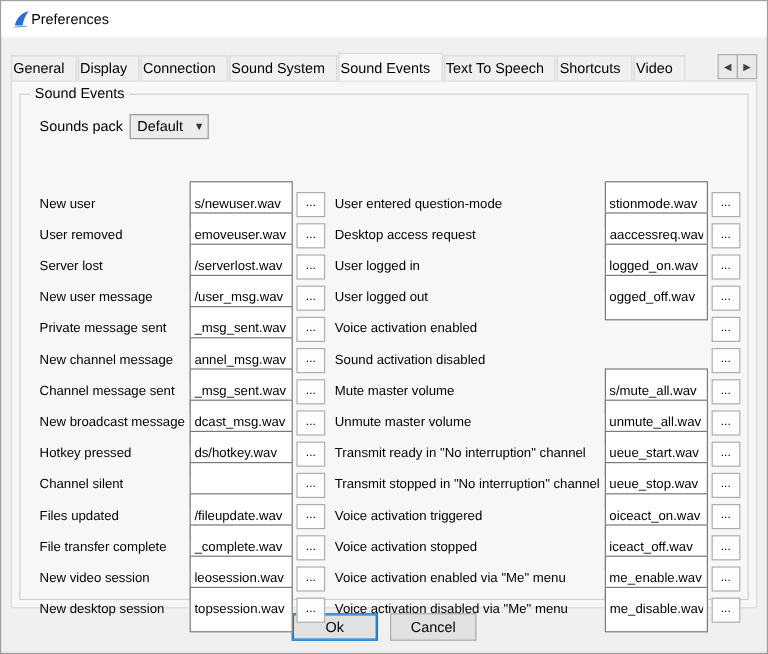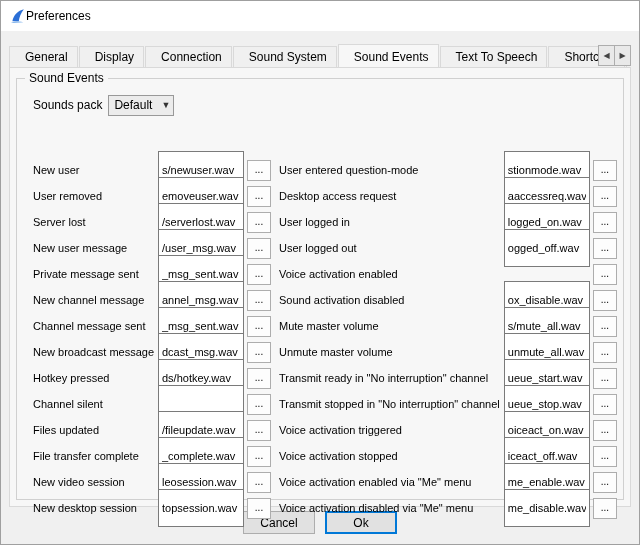--- a/index.html
+++ b/index.html
@@ -11,21 +11,21 @@
   }
   
   .titlebar { height:30px; background:#ffffff; display:flex; align-items:center; padding:0 8px; gap:0; }
   .titlebar .app-icon { width:17px; height:17px; display:inline-block; }
   .titlebar .title { font-size:12px; }
 
   
   .tabbar { display:flex; align-items:flex-end; margin:12px 8px 0 8px; position:relative; z-index:2; height:24px; }
   .tabs-strip { display:flex; align-items:flex-end; flex:1; overflow:hidden; height:24px; }
   .tab {
-    box-sizing:border-box; height:21px; padding:3px 9px 0 15px; margin-right:1px;
+    box-sizing:border-box; height:21px; padding:3px 9px 0 1px; margin-right:1px;
     background:#f0f0f0; border:1px solid #d9d9d9; border-bottom:none;
     font-size:12px; white-space:nowrap; flex:0 0 auto; cursor:default;
   }
   .tab.active {
     background:#f7f7f7; height:24px; padding-top:5px; margin-bottom:-1px;
     border:1px solid #d9d9d9; border-bottom:1px solid #f7f7f7;
   }
   .tab-scroll { position:absolute; right:0; bottom:1px; display:flex; z-index:3; }
   .tab-scroll button {
     width:17px; height:21px; box-sizing:border-box; border:1px solid #adadad;
@@ -216,21 +216,20 @@
               <span class="lbl">User logged out</span>
               <input type="text" value="ogged_off.wav" style="">
               <button class="browse">...</button>
             </div>
             <div class="row">
               <span class="lbl">Voice activation enabled</span>
               <button class="browse">...</button>
             </div>
             <div class="row">
               <span class="lbl">Sound activation disabled</span>
-              <input type="text" value="ox_disable.wav" style="">
               <button class="browse">...</button>
             </div>
             <div class="row">
               <span class="lbl">Mute master volume</span>
               <input type="text" value="s/mute_all.wav" style="">
               <button class="browse">...</button>
             </div>
             <div class="row">
               <span class="lbl">Unmute master volume</span>
               <input type="text" value="unmute_all.wav" style="">
@@ -265,17 +264,17 @@
               <span class="lbl">Voice activation disabled via "Me" menu</span>
               <input type="text" value="me_disable.wav" style="">
               <button class="browse">...</button>
             </div>
           </div>
       </div>
     </div>
   </div>
 
   <div class="btnrow">
+    <button class="btn default">Ok</button>
     <button class="btn">Cancel</button>
-    <button class="btn default">Ok</button>
   </div>
 
 </div>
 
 </body></html>

